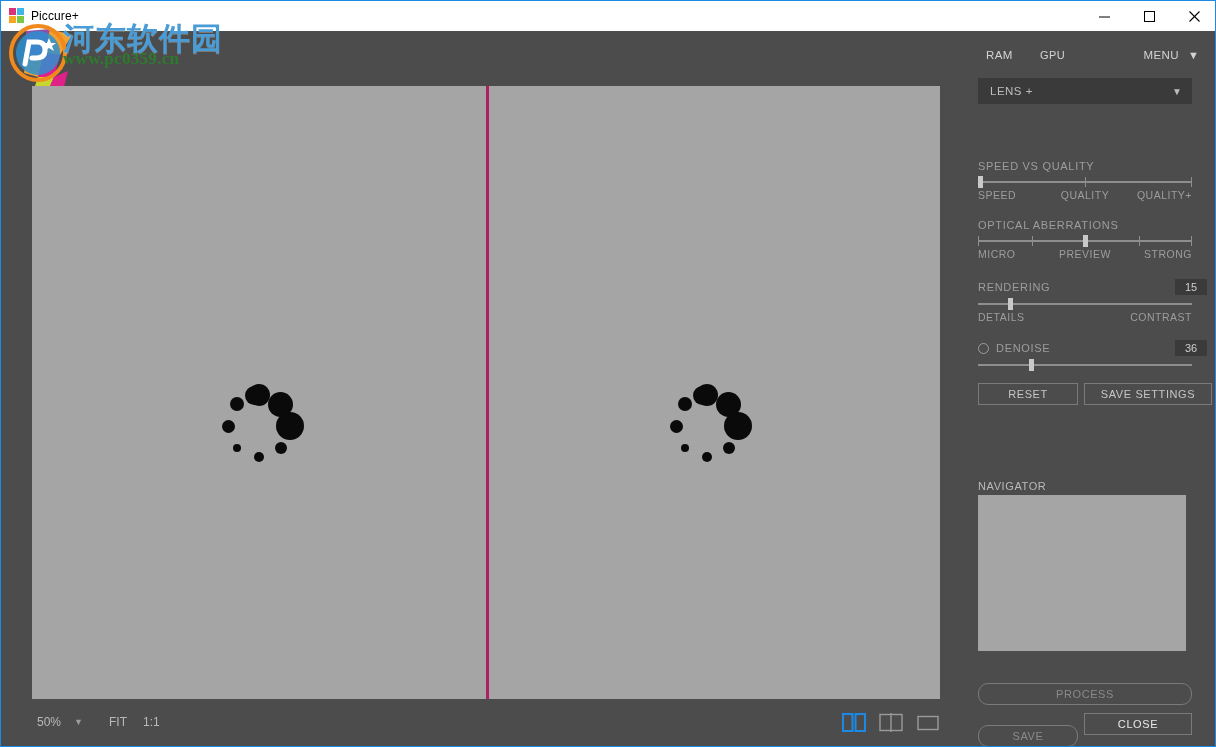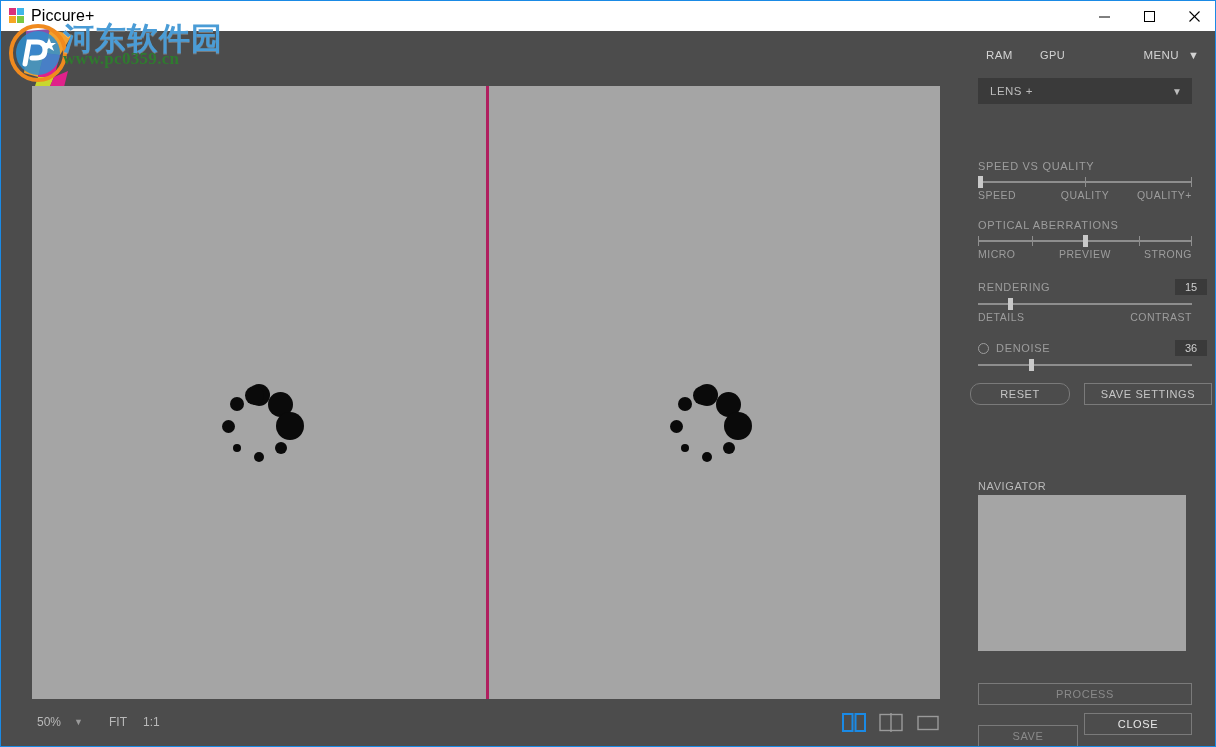--- a/index.html
+++ b/index.html
@@ -30,21 +30,21 @@
     width: 16px; height: 16px;
     margin-left: 8px; margin-right: 6px;
     position: relative; flex: none;
   }
   .tb-logo .q { position: absolute; width: 7px; height: 7px; }
   .tb-logo .q1 { left: 0; top: 0; background: #d9317a; }
   .tb-logo .q2 { left: 8px; top: 0; background: #3fb6e8; }
   .tb-logo .q3 { left: 0; top: 8px; background: #f5a623; }
   .tb-logo .q4 { left: 8px; top: 8px; background: #7ac943; }
   .tb-title {
-    font-size: 16px; color: #000; letter-spacing: 0.1px;
+    font-size: 12px; color: #000; letter-spacing: 0.1px;
     white-space: nowrap;
   }
   .tb-ctrls {
     position: absolute; right: 0; top: 0;
     height: 31px; display: flex;
   }
   .tb-btn {
     width: 45px; height: 31px;
     display: flex; align-items: center; justify-content: center;
     font-size: 13px; color: #000;
@@ -196,21 +196,21 @@
 
   .sb-btn {
     position: absolute;
     border: 1px solid #7a7a7a;
     background: transparent;
     display: flex; align-items: center; justify-content: center;
     font-size: 11px; letter-spacing: .6px;
     color: #c6c6c6;
     height: 22px;
   }
-  .sb-btn.dim { color: #8a8a8a; }
+  .sb-btn.dim { color: #8a8a8a; border-radius: 10px; }
   .sb-btn.bright { color: #e8e8e8; }
 
   .nav-title {
     position: absolute; left: 8px; top: 449px;
     font-size: 11px; color: #b9b9b9; letter-spacing: .6px;
   }
   .nav-box {
     position: absolute; left: 8px; top: 464px;
     width: 208px; height: 156px;
     background: #a5a5a5;
@@ -387,21 +387,21 @@
         <span class="lbl-r">CONTRAST</span>
       </div>
 
       <div class="denoise-circle" style="top:312px"></div>
       <div class="sec-title" style="top:311px; left:26px">DENOISE</div>
       <div class="numbox" style="top:309px">36</div>
       <div class="track" style="top:333px">
         <div class="handle" id="dn-handle" style="left: 51px;"></div>
       </div>
 
-      <div class="sb-btn" style="left:0; top:352px; width:100px;border-radius:10px;">RESET</div>
+      <div class="sb-btn" style="left:8px; top:352px; width:100px;">RESET</div>
       <div class="sb-btn" style="left:114px; top:352px; width:128px;">SAVE SETTINGS</div>
 
       <div class="nav-title">NAVIGATOR</div>
       <div class="nav-box"></div>
 
       <div class="sb-btn dim" style="left:8px; top:652px; width:214px;">PROCESS</div>
       <div class="sb-btn dim" style="left:8px; top:694px; width:100px;">SAVE</div>
       <div class="sb-btn bright" style="left:114px; top:682px; width:108px;">CLOSE</div>
     </div>
   </div>

